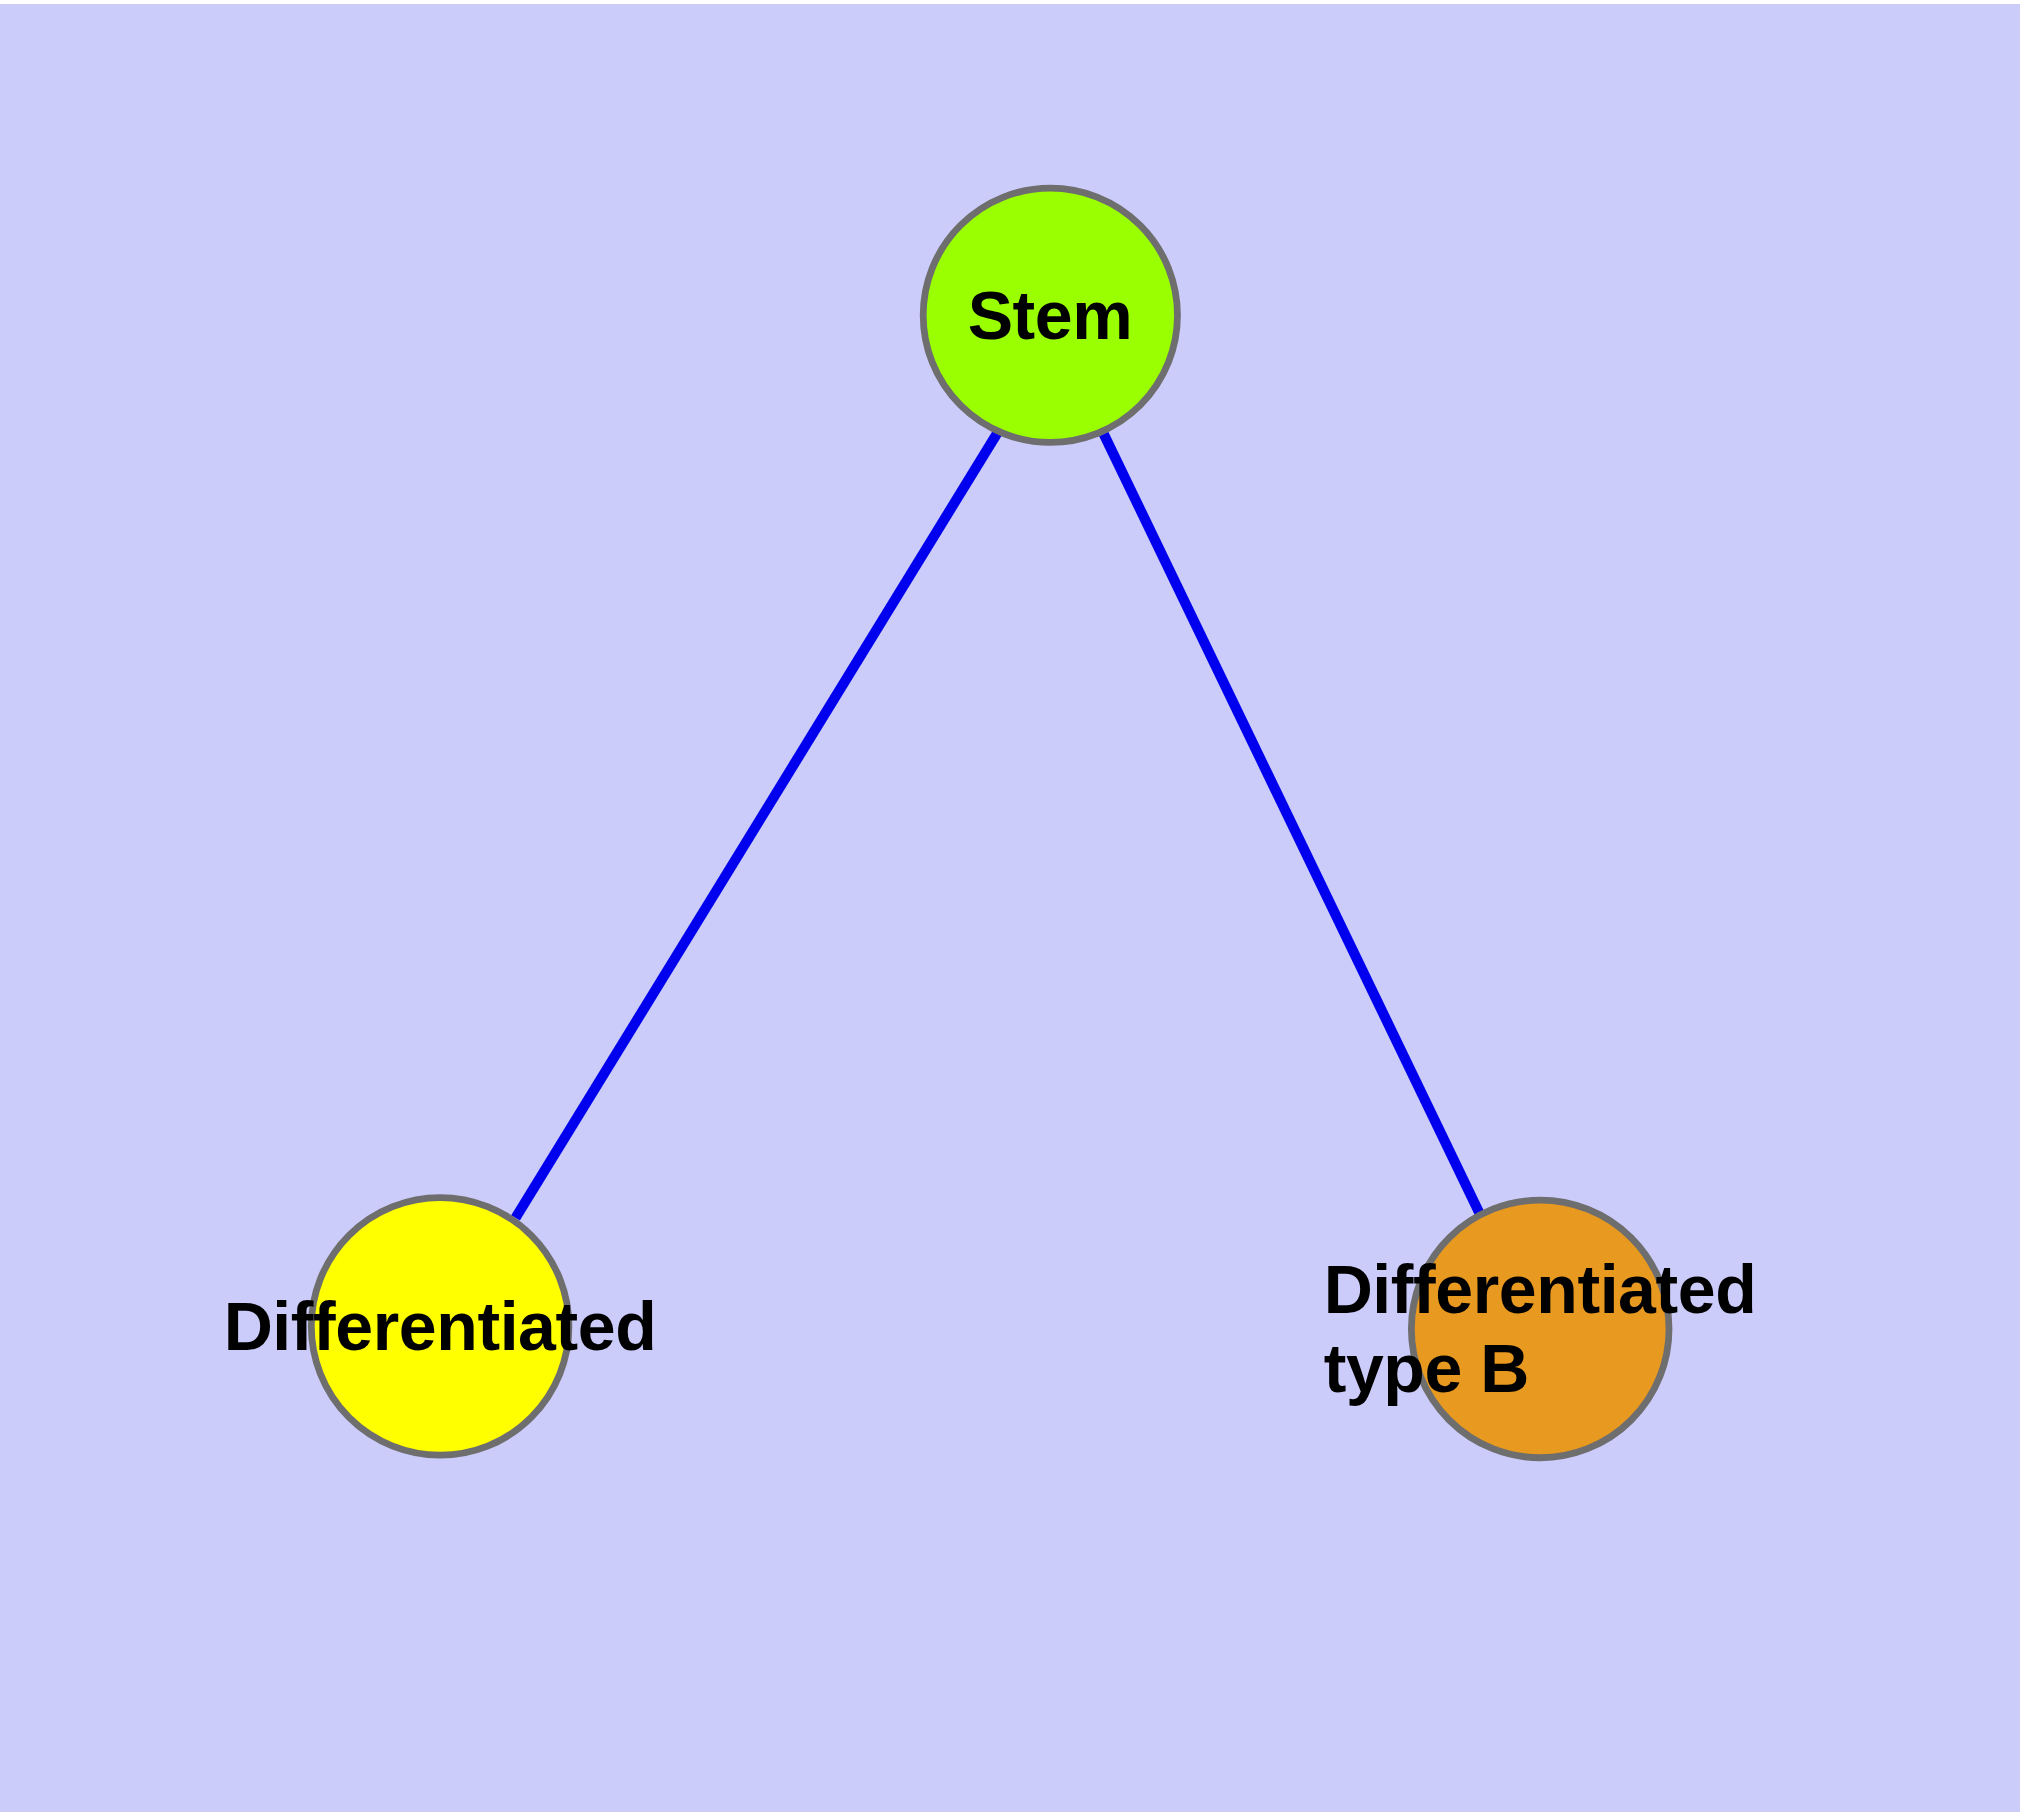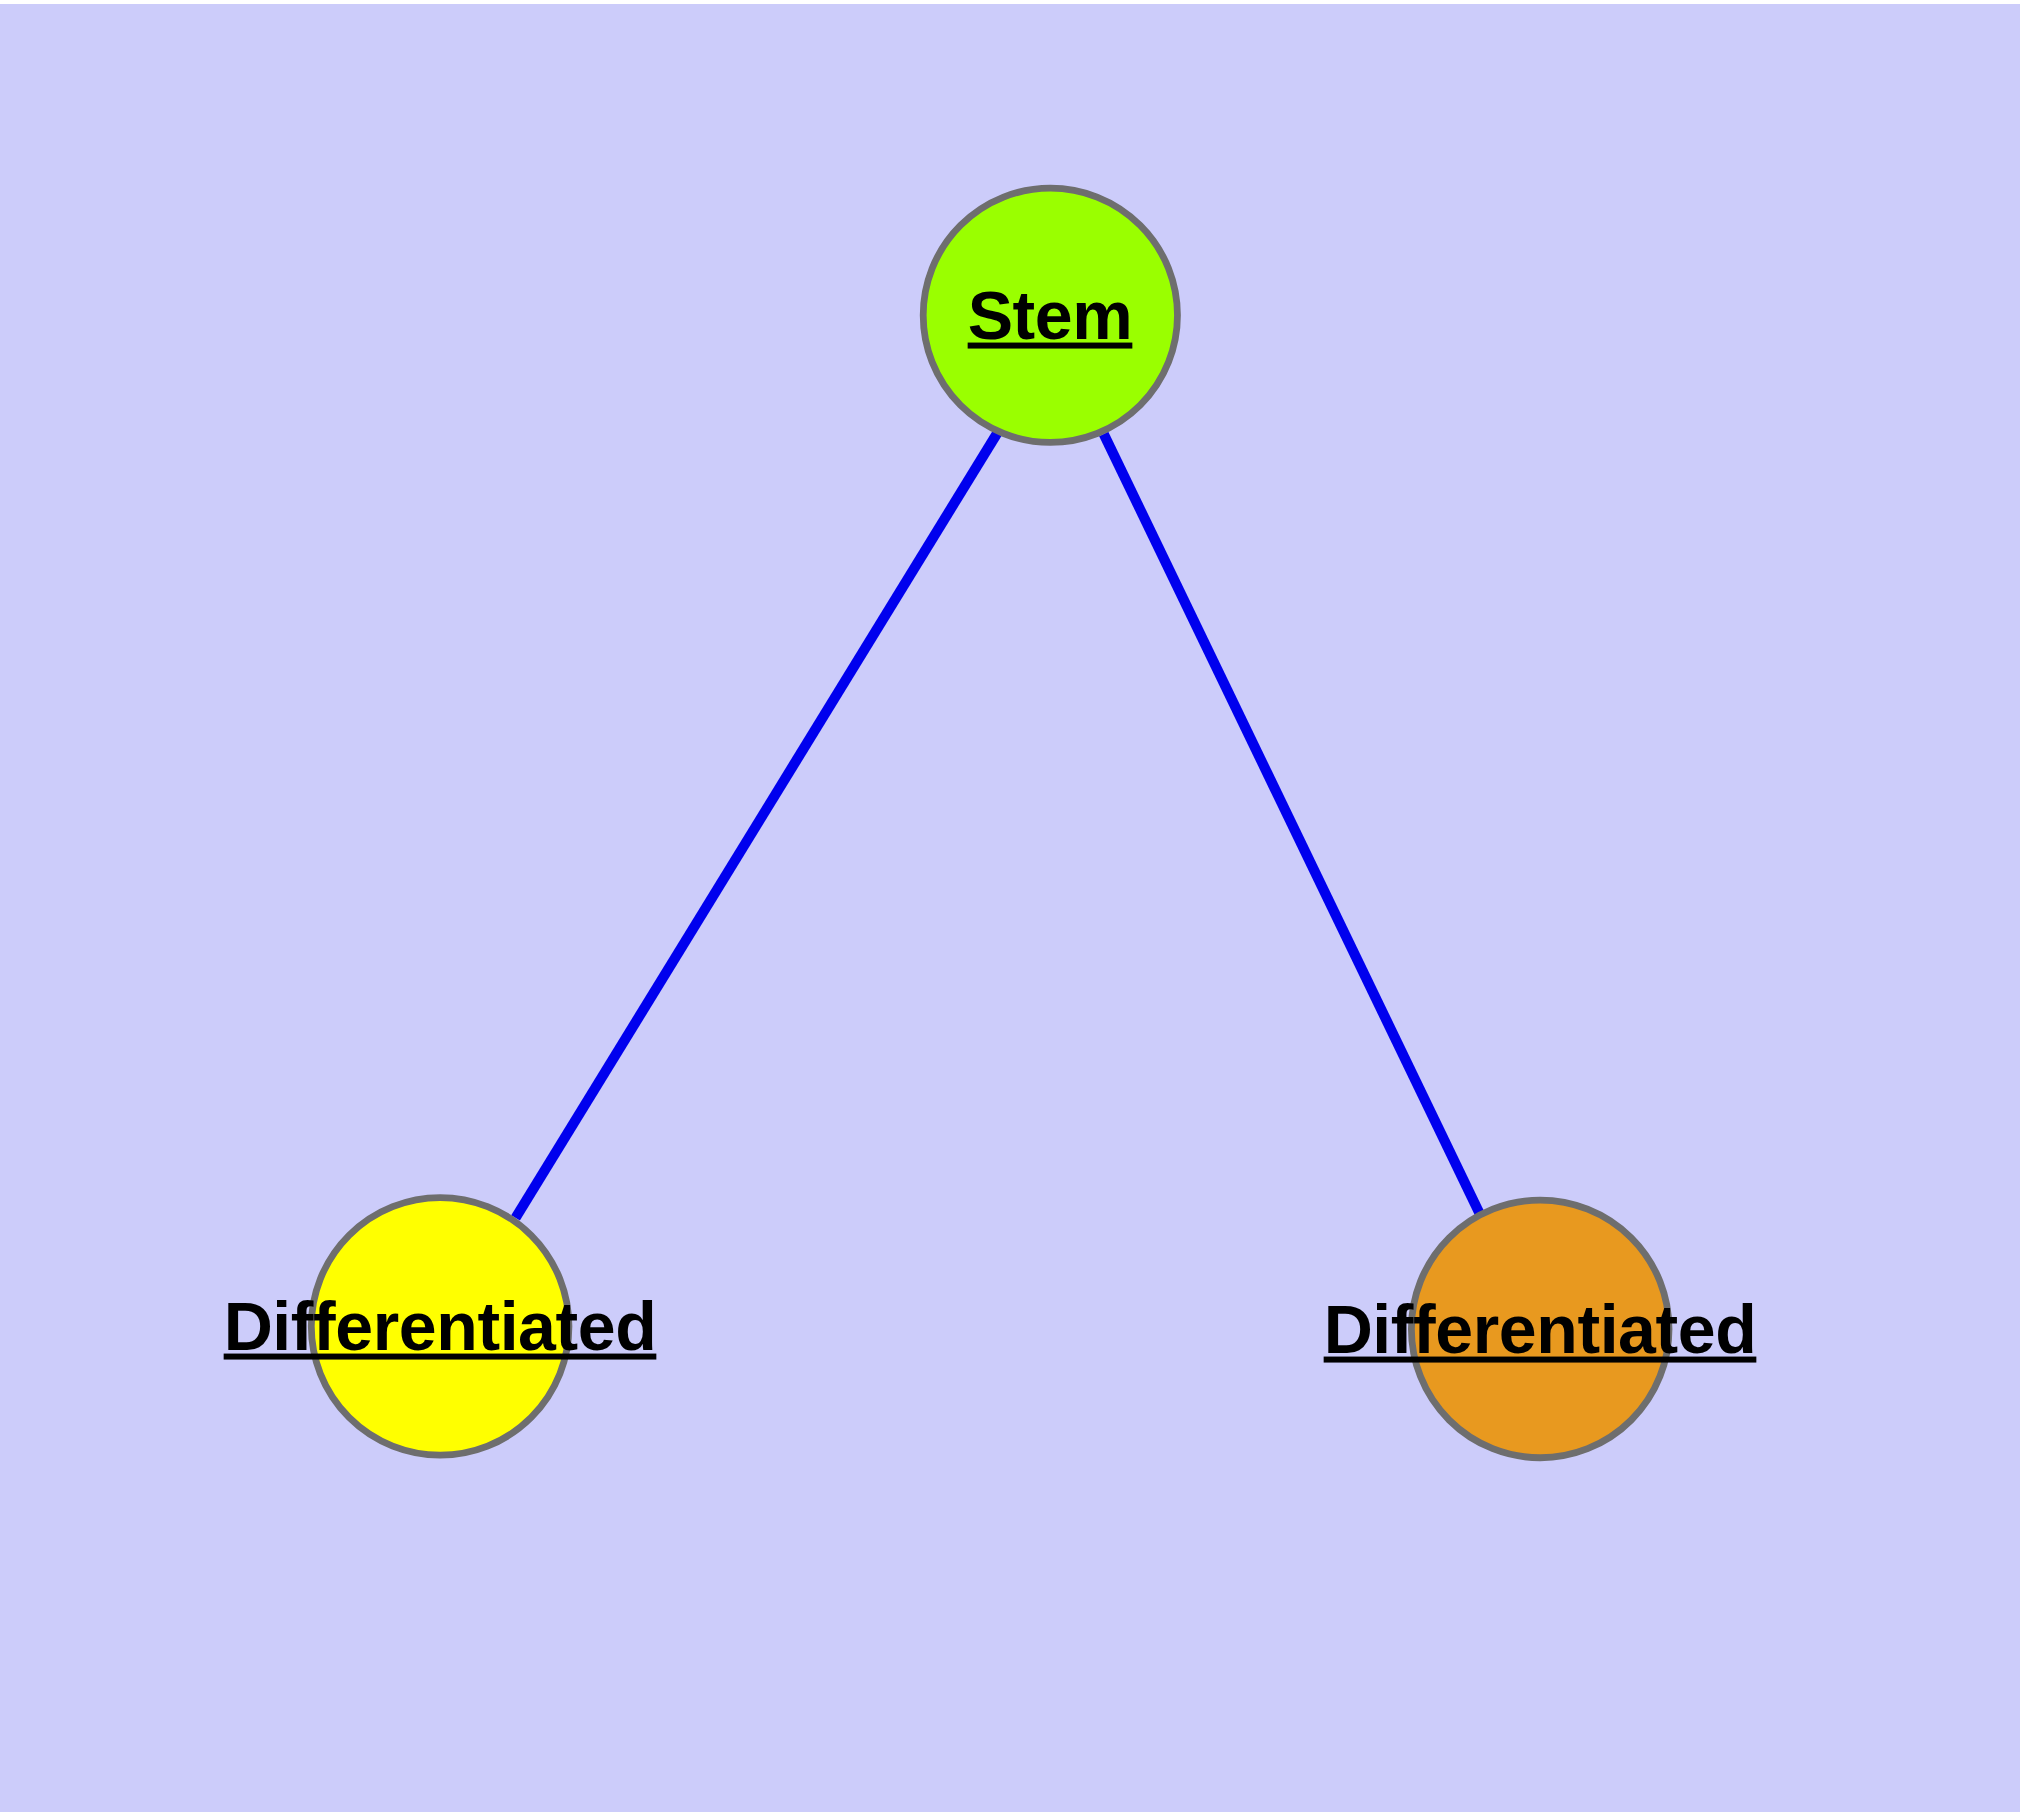--- a/index.html
+++ b/index.html
@@ -34,21 +34,20 @@
   .node-label {
     position: absolute;
     color: #000000;
     font-weight: bold;
     text-align: left;
     line-height: 1.16;
     white-space: pre;
     transform: translate(-50%, -50%);
     pointer-events: none;
     letter-spacing: -0.4px;
-    text-decoration: underline;
   }
   .node-label.big {
     font-size: 68px;
   }
 </style>
 </head>
 <body>
 
 <div id="canvas">
 
@@ -63,16 +62,16 @@
       <circle cx="1239" cy="372" r="150" fill="#9aff00" stroke="#6e6e6e" stroke-width="8"></circle>
       <circle cx="519" cy="1565" r="152" fill="#ffff00" stroke="#6e6e6e" stroke-width="8"></circle>
       <circle cx="1817" cy="1568" r="152" fill="#e8991f" stroke="#6e6e6e" stroke-width="8"></circle>
     </g>
   </svg>
 
   <div class="node-label big" style="left:1050px; top:315px;">Stem</div>
 
   <div class="node-label big" style="left:440px; top:1326px;"><span>Differentiated</span><br></div>
 
-  <div class="node-label big" style="left:1540px; top:1329px;"><span>Differentiated</span><br></div>
+  <div class="node-label big" style="left:1540px; top:1329px;"><span>Differentiated</span><br><span>type B</span></div>
 
 </div>
 
 
 </body></html>

